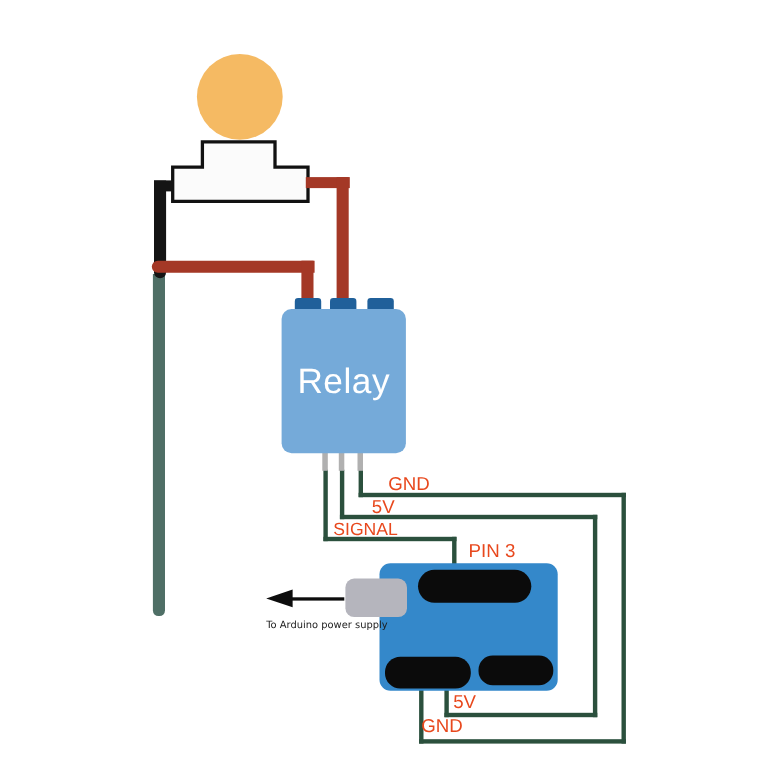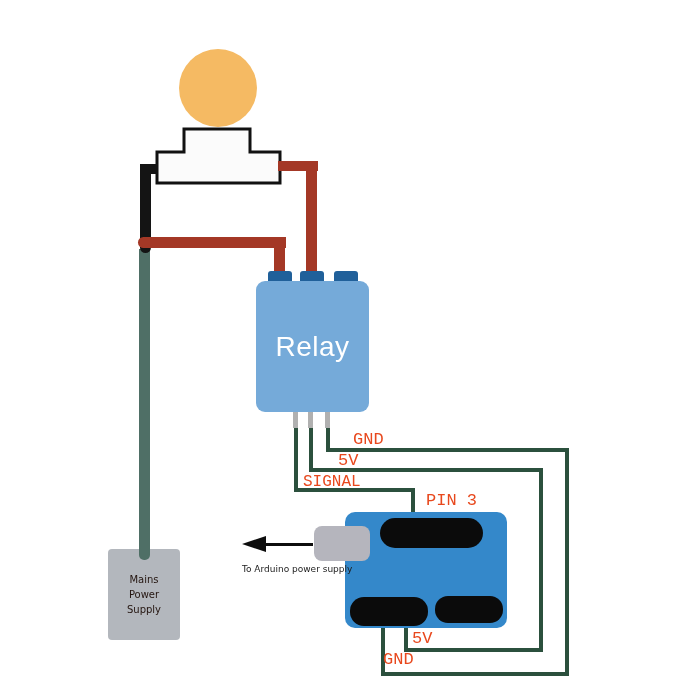--- a/index.html
+++ b/index.html
@@ -12,54 +12,49 @@
   .wire-black{background:var(--wire-black,#141414);}
   .wire-red{background:var(--wire-red,#a43826);}
   .wire-teal{background:var(--wire-mains,#4f6f66);}
   .wire-green{background:var(--wire-green,#2b503d);}
   
   #bulb{left:179px;top:49px;width:78px;height:78px;border-radius:50%;background:var(--bulb,#f5ba63);}
   #relay{
     left:256px;top:281px;width:113px;height:131px;border-radius:9px;
     background:var(--relay-body,#75aad9);display:flex;align-items:center;justify-content:center;
   }
-  #relay .label{color:#ffffff;font-size:28px;letter-spacing:.5px;}
+  #relay .label{color:#ffffff;font-size:32px;letter-spacing:.5px;}
   .terminal{top:271px;width:24px;height:24px;border-radius:3px;background:var(--relay-terminal,#20609a);}
   .pin{top:411px;width:5px;height:17px;background:var(--relay-pin,#b0b0b0);}
   #arduino{left:345px;top:512px;width:162px;height:116px;border-radius:10px;background:var(--arduino-board,#3488ca);}
   .chip{background:var(--arduino-chip,#0b0b0b);}
   #usb{left:314px;top:526px;width:56px;height:35px;border-radius:8px;background:var(--usb,#b5b5bd);}
   #mains-box{
     left:108px;top:549px;width:72px;height:91px;border-radius:4px;background:var(--mains-box,#b3b7bd);
     display:flex;flex-direction:column;align-items:center;justify-content:center;
     color:#241510;font-size:10px;line-height:15px;text-align:center;font-family:"DejaVu Sans",sans-serif;
   }
-  .wire-label{color:var(--label,#e8481d);font-size:17px;white-space:nowrap;font-family:Liberation Mono, monospace;}
+  .wire-label{color:var(--label,#e8481d);font-size:17px;white-space:nowrap;}
   #label-signal{font-size:16px;}
   #arrow-line{left:262px;top:543px;width:51px;height:3px;background:#0d0d0d;}
   #arrow-head{left:242px;top:536px;width:0;height:0;border-top:8px solid transparent;
     border-bottom:8px solid transparent;border-right:24px solid #0d0d0d;}
   #power-note{left:242px;top:564px;color:#1c1c1c;font-size:9px;font-family:"DejaVu Sans",sans-serif;white-space:nowrap;}
 </style>
 </head>
 <body>
 
 <div id="stage">
 
   <div id="bulb" class="abs"></div>
 
   <svg class="abs" style="left:150px;top:123px;" width="140" height="65">
     <polygon points="34,6 100,6 100,29 130,29 130,60 7,60 7,29 34,29" fill="#fbfbfb" stroke="#111111" stroke-width="3" stroke-linejoin="miter"></polygon>
   </svg>
 
-  <div id="mains-box" class="abs">
-    <span>Mains</span>
-    <span>Power</span>
-    <span>Supply</span>
-  </div>
 
   <div class="abs wire-teal" style="left:139px;top:249px;width:11px;height:311px;border-radius:0 0 5px 5px;"></div>
 
   <div class="abs wire-black" style="left:140px;top:164px;width:18px;height:10px;"></div>
   <div class="abs wire-black" style="left:140px;top:164px;width:11px;height:89px;border-radius:0 0 6px 6px;"></div>
 
   <div class="abs wire-red" style="left:138px;top:237px;width:148px;height:11px;border-radius:6px 0 0 6px;"></div>
   <div class="abs wire-red" style="left:274px;top:237px;width:11px;height:36px;"></div>
   <div class="abs wire-red" style="left:278px;top:161px;width:40px;height:10px;"></div>
   <div class="abs wire-red" style="left:306px;top:161px;width:11px;height:112px;"></div>

